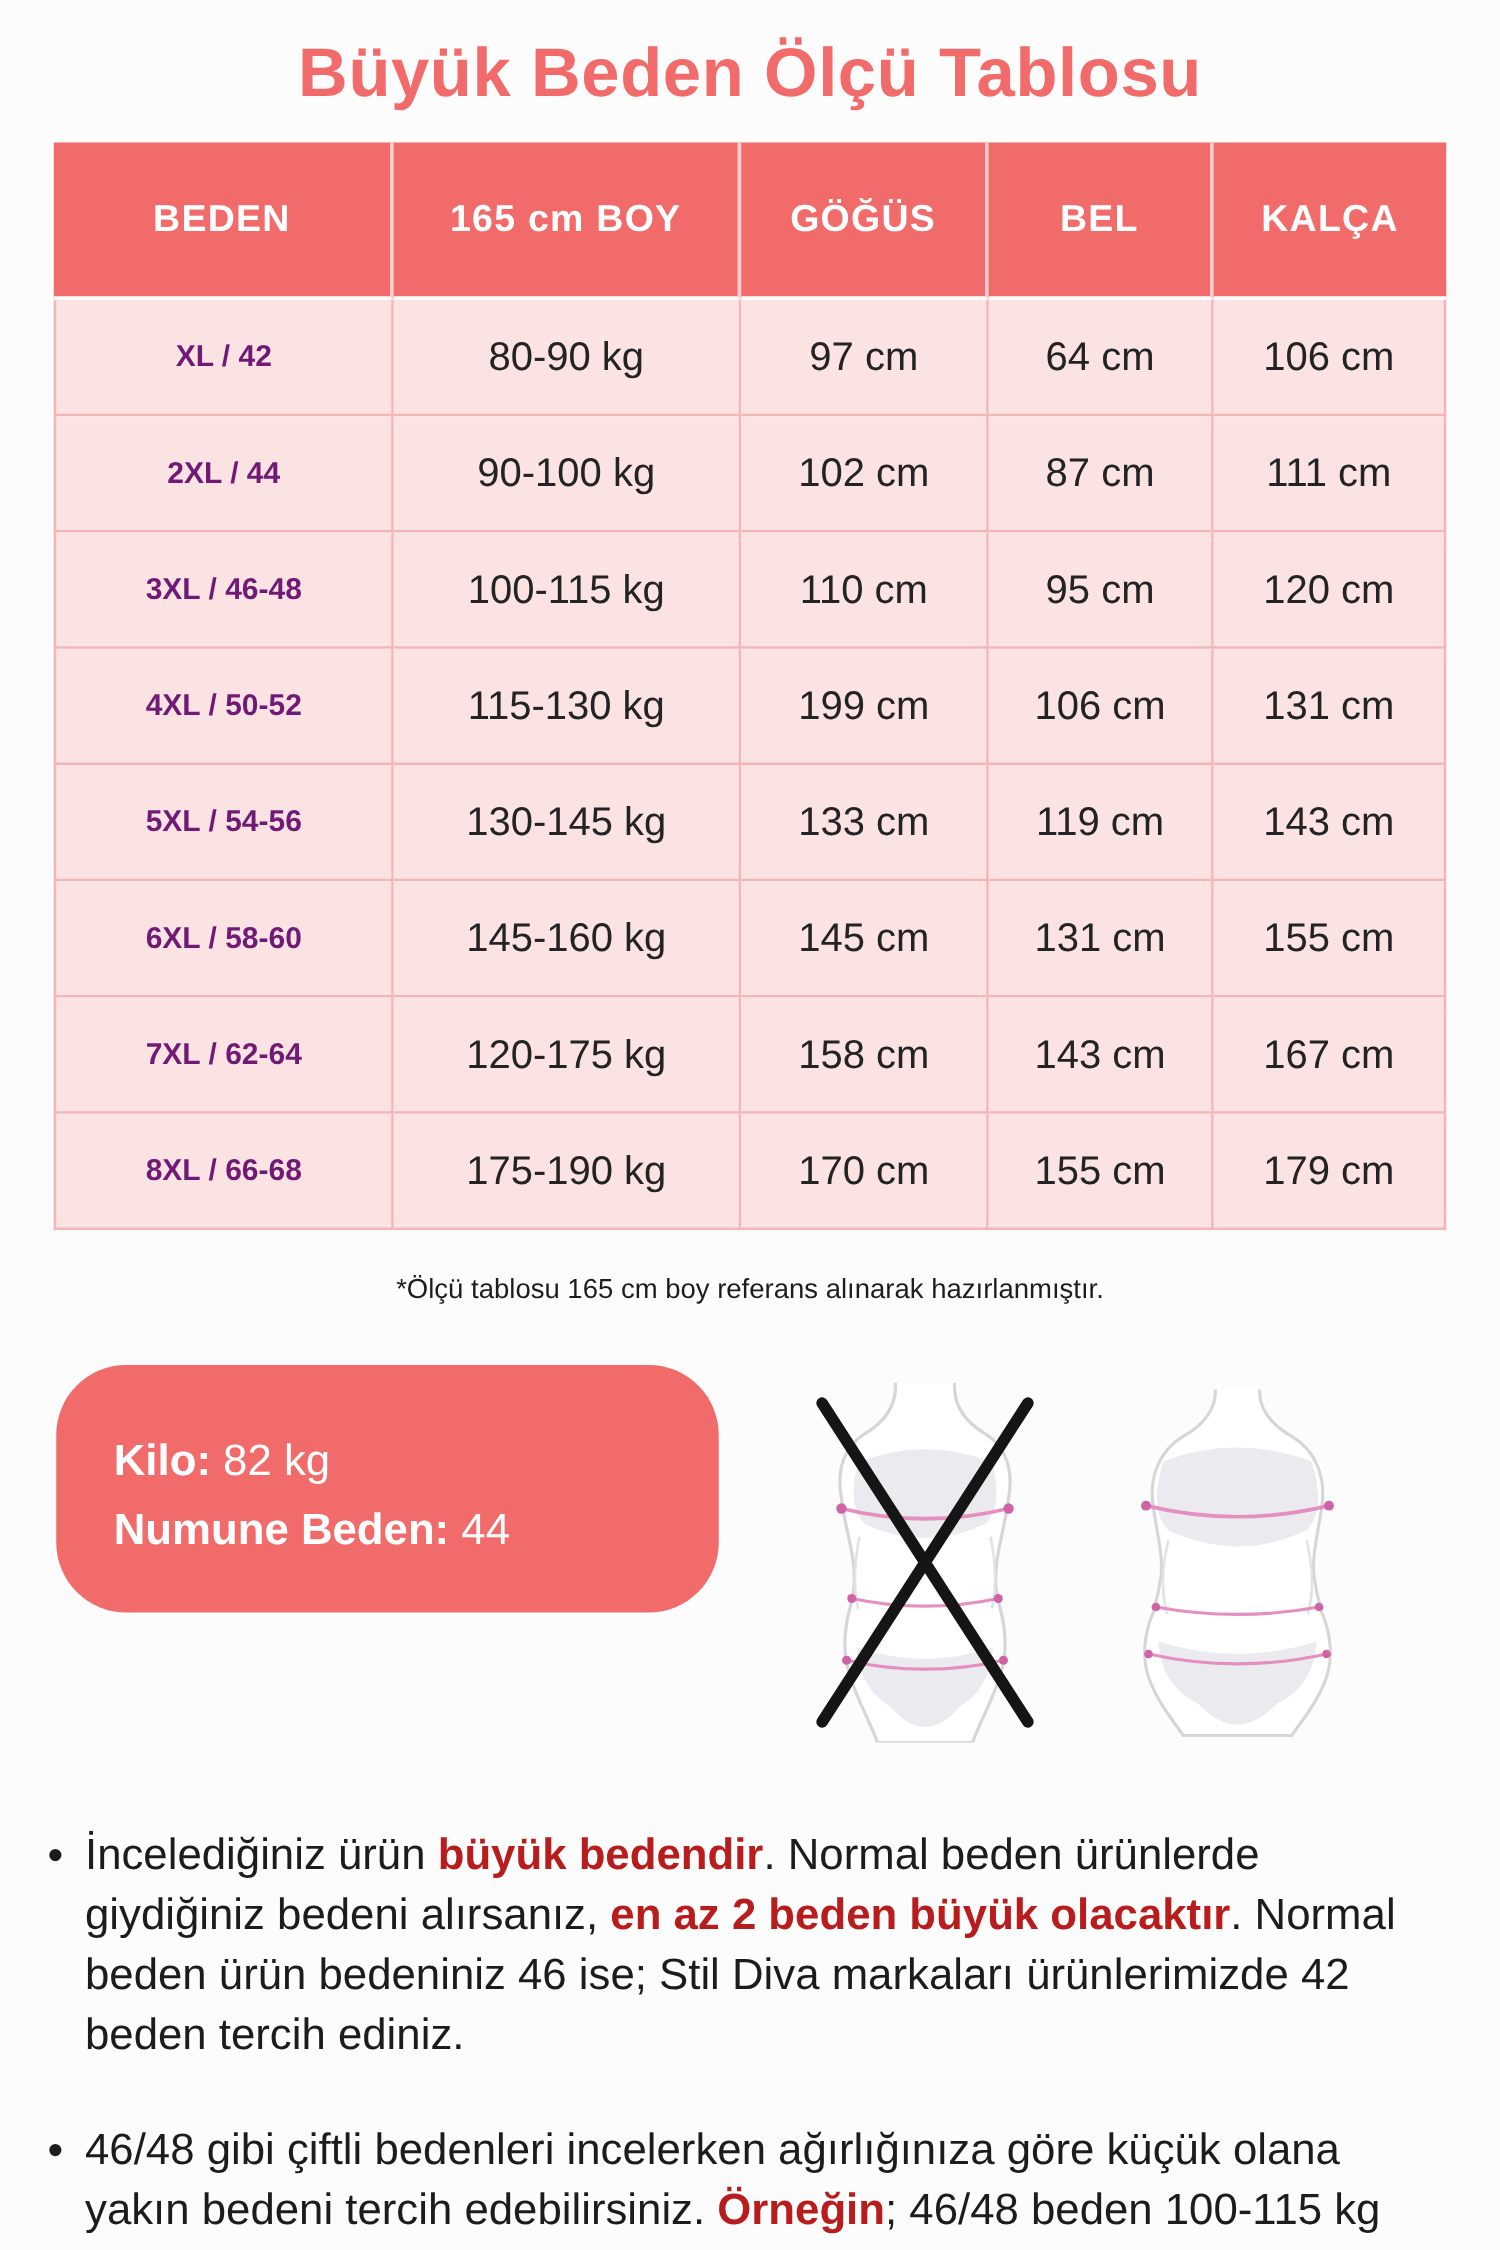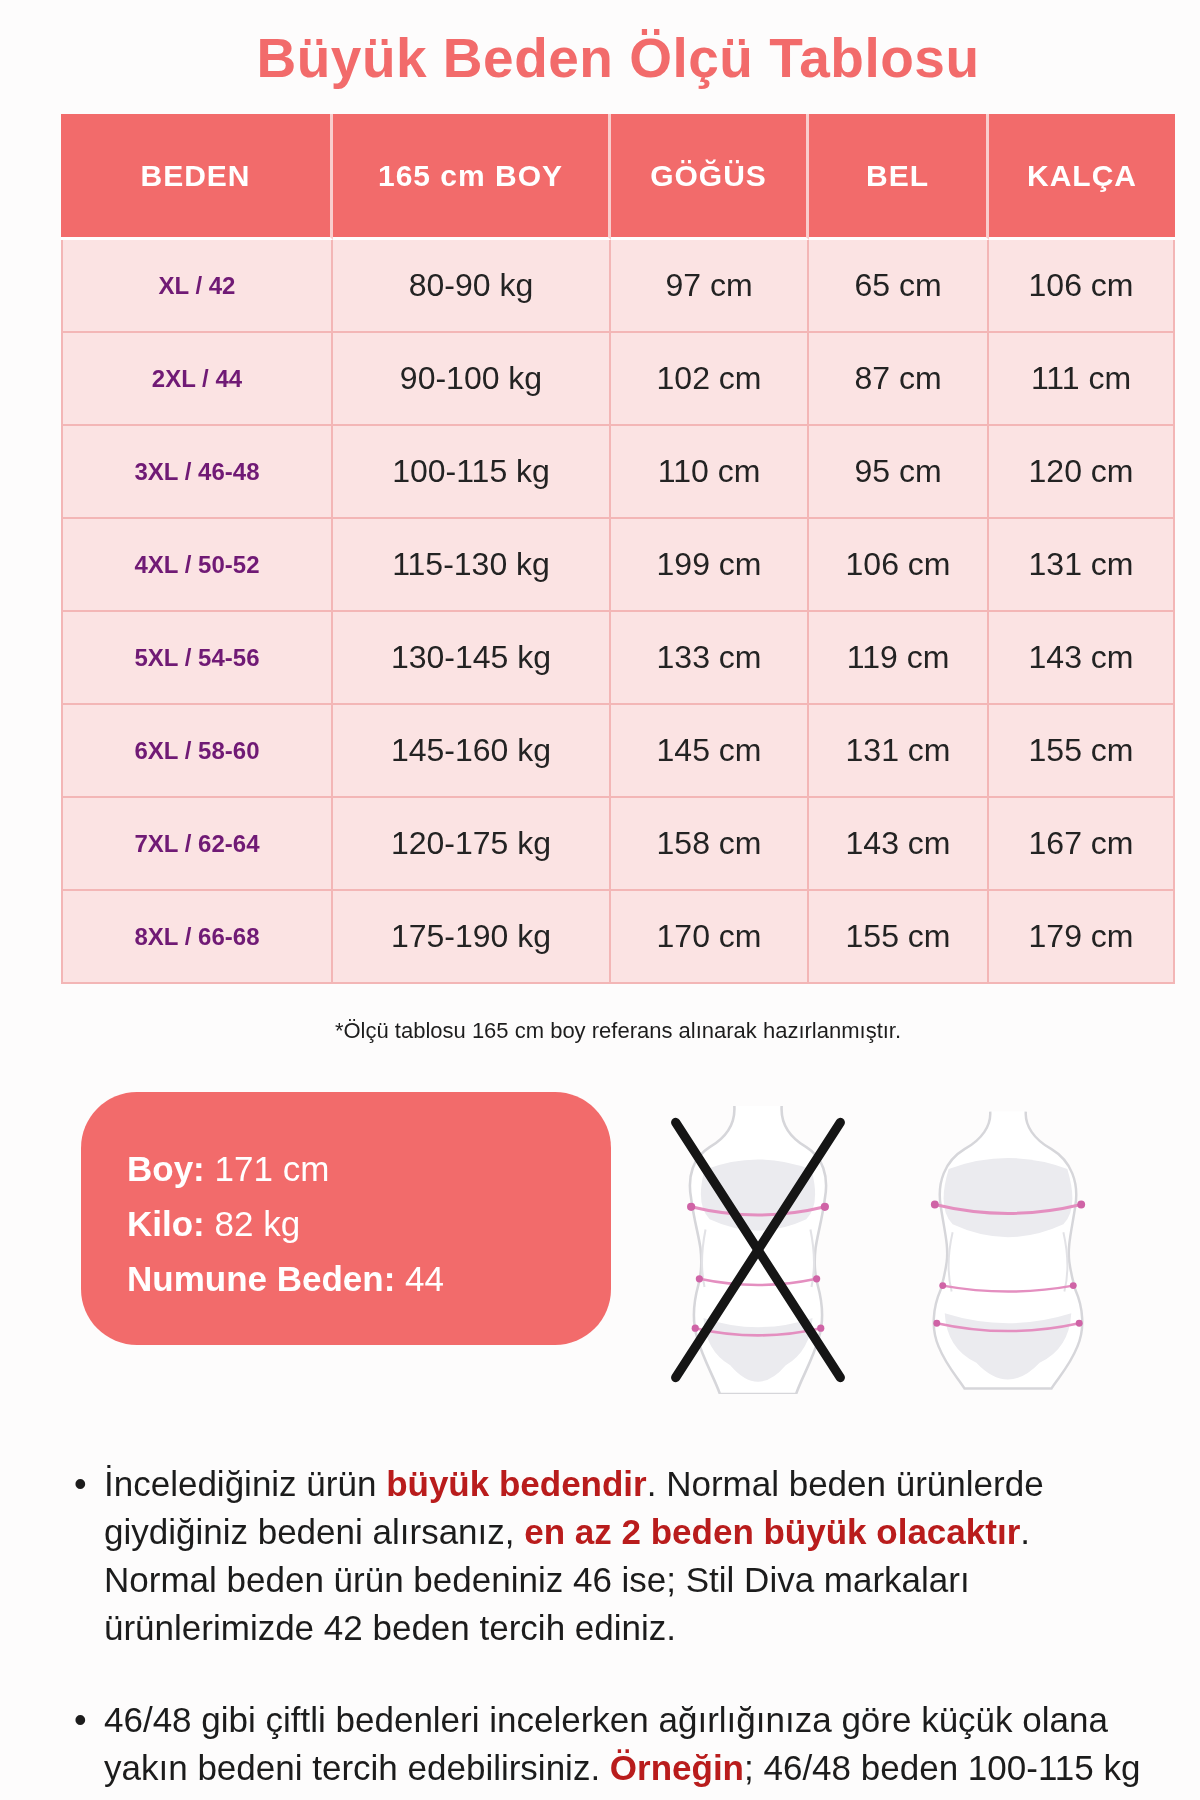--- a/index.html
+++ b/index.html
@@ -15,21 +15,21 @@
     --text:#1E1E1E;
   }
   *{box-sizing:border-box;}
   html,body{margin:0;padding:0;}
   body{
     width:1200px;height:1800px;
     background:#FDFCFC;
     font-family:"Liberation Sans", sans-serif;
     color:var(--text);
   }
-  .page{position:relative;width:1200px;height:1800px;overflow:hidden;padding-left:36px;}
+  .page{position:relative;width:1200px;height:1800px;overflow:hidden;}
 
   .page-title{
     margin:0;padding-top:26px;
     text-align:center;
     font-size:55px;font-weight:800;letter-spacing:.5px;
     color:var(--accent);
   }
 
   table.size-table{
     margin:24px auto 0;
@@ -130,21 +130,21 @@
           <th>GÖĞÜS</th>
           <th>BEL</th>
           <th>KALÇA</th>
         </tr>
     </thead>
     <tbody>
         <tr>
           <td>XL / 42</td>
           <td>80-90 kg</td>
           <td>97 cm</td>
-          <td>65 cm</td>
+          <td>64 cm</td>
           <td>106 cm</td>
         </tr>
         <tr>
           <td>2XL / 44</td>
           <td>90-100 kg</td>
           <td>102 cm</td>
           <td>87 cm</td>
           <td>111 cm</td>
         </tr>
         <tr>
@@ -191,21 +191,20 @@
         </tr>
       </tbody>
   </table>
 
   <p class="footnote">*Ölçü tablosu 165 cm boy referans alınarak hazırlanmıştır.</p>
 
   <div class="info-row">
 
     <div class="model-card">
       <div class="model-fields">
-          <div class="model-field"><b>Boy:</b> 171 cm</div>
           <div class="model-field"><b>Kilo:</b> 82 kg</div>
           <div class="model-field"><b>Numune Beden:</b> 44</div>
         </div>
     </div>
 
     <div class="figures">
 
       <div class="figure">
         <svg viewBox="0 0 170 280" xmlns="http://www.w3.org/2000/svg">
           <path d="M62,0 C63,16 55,30 38,40 C22,50 16,68 20,90 C23,112 27,124 29,138

